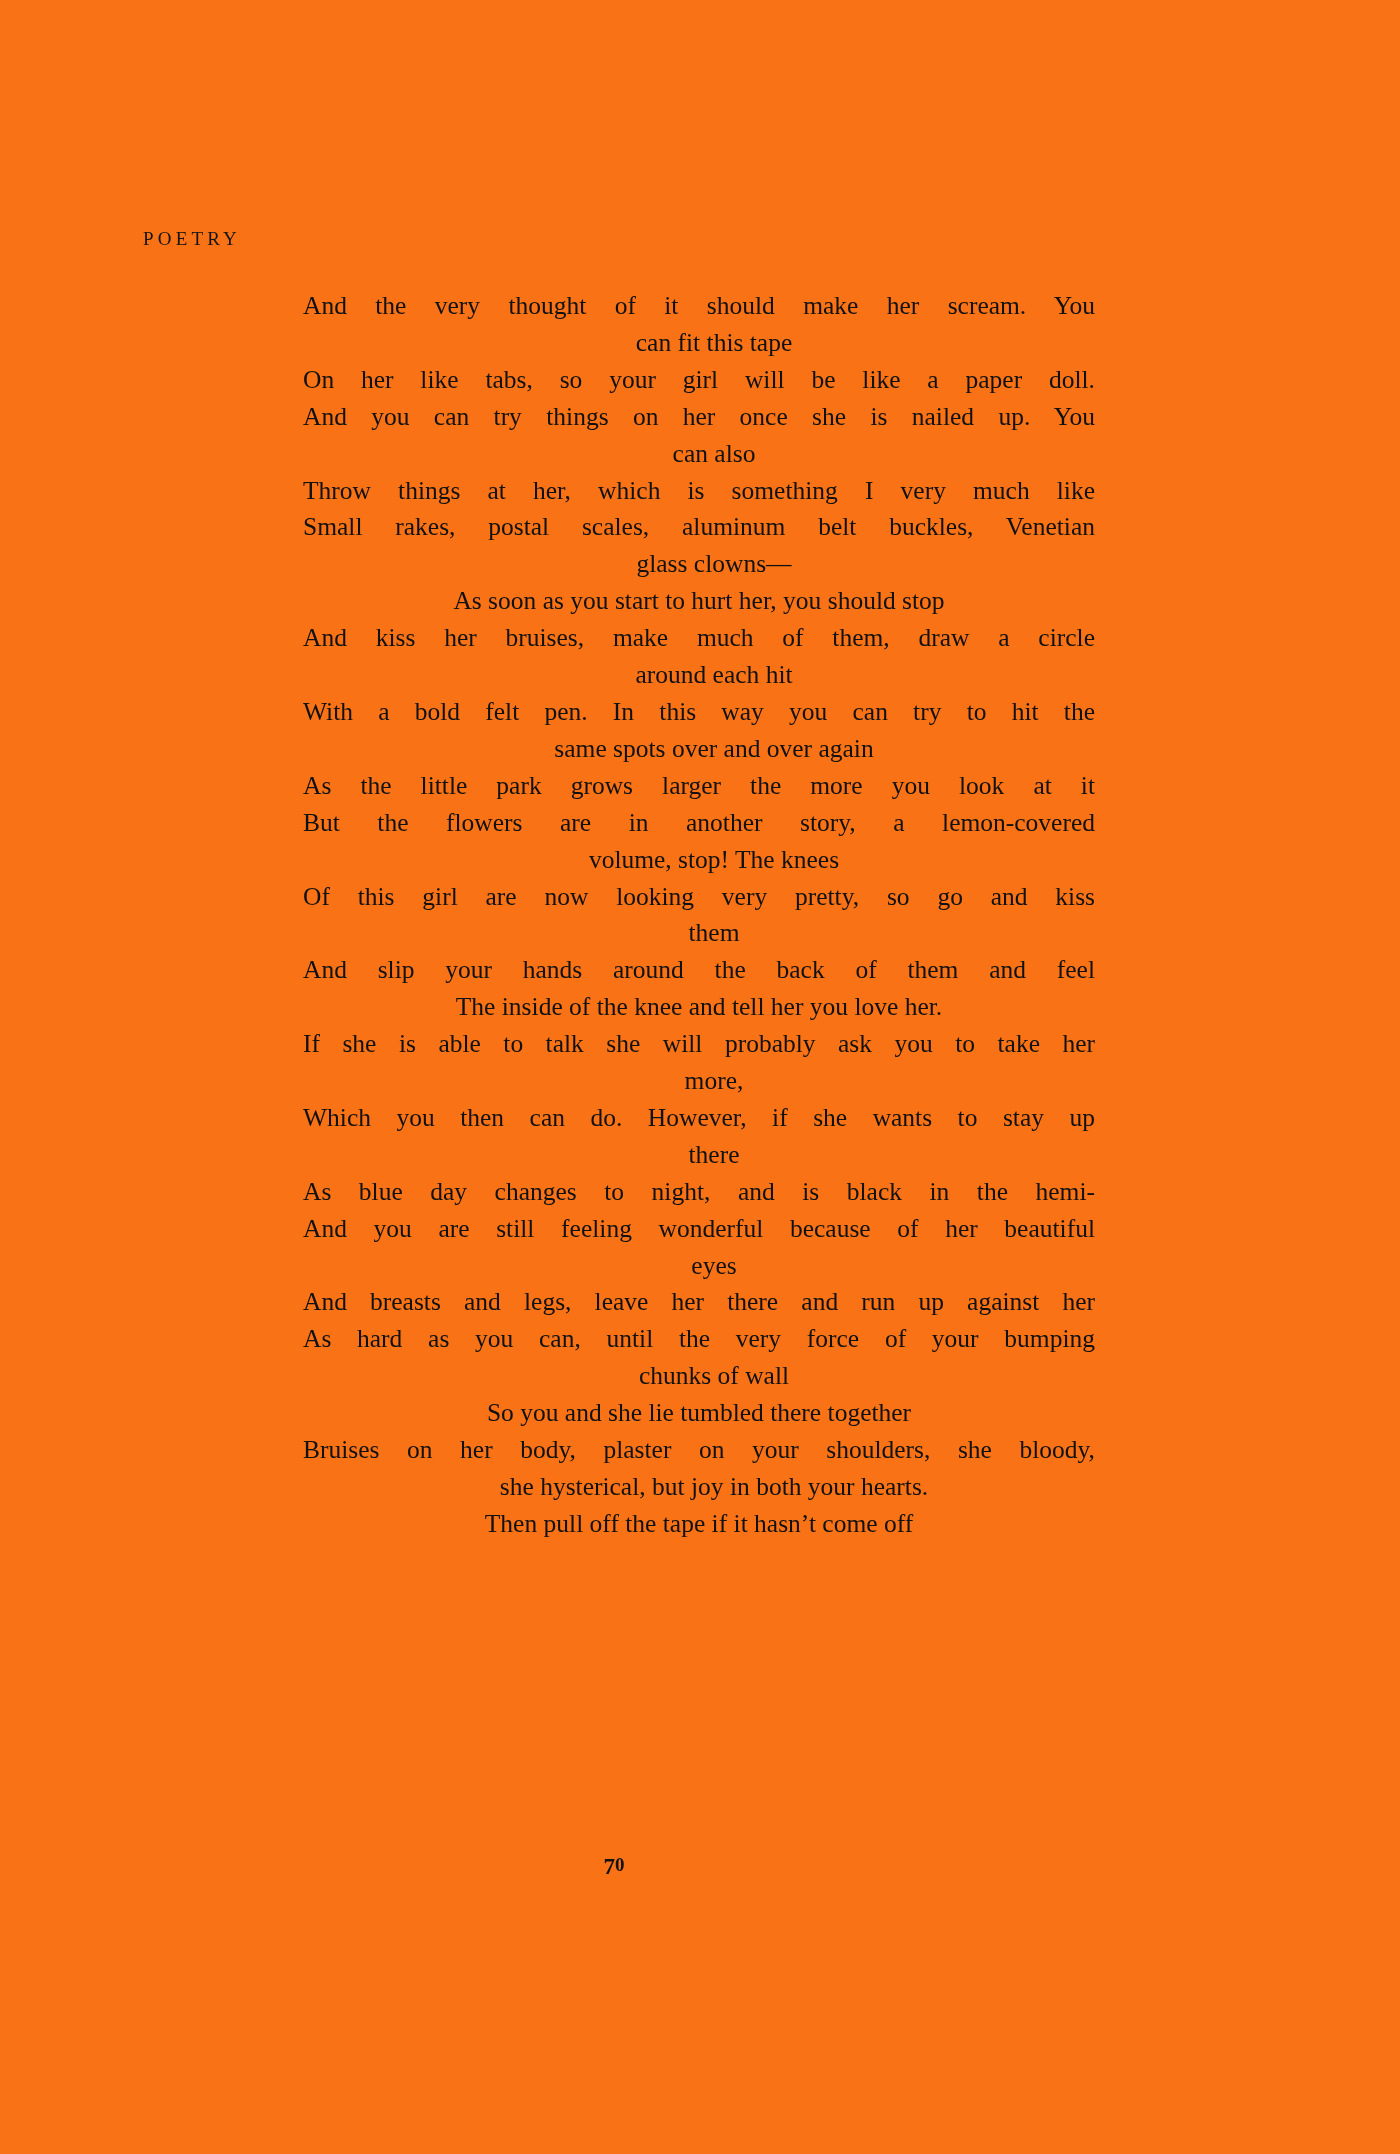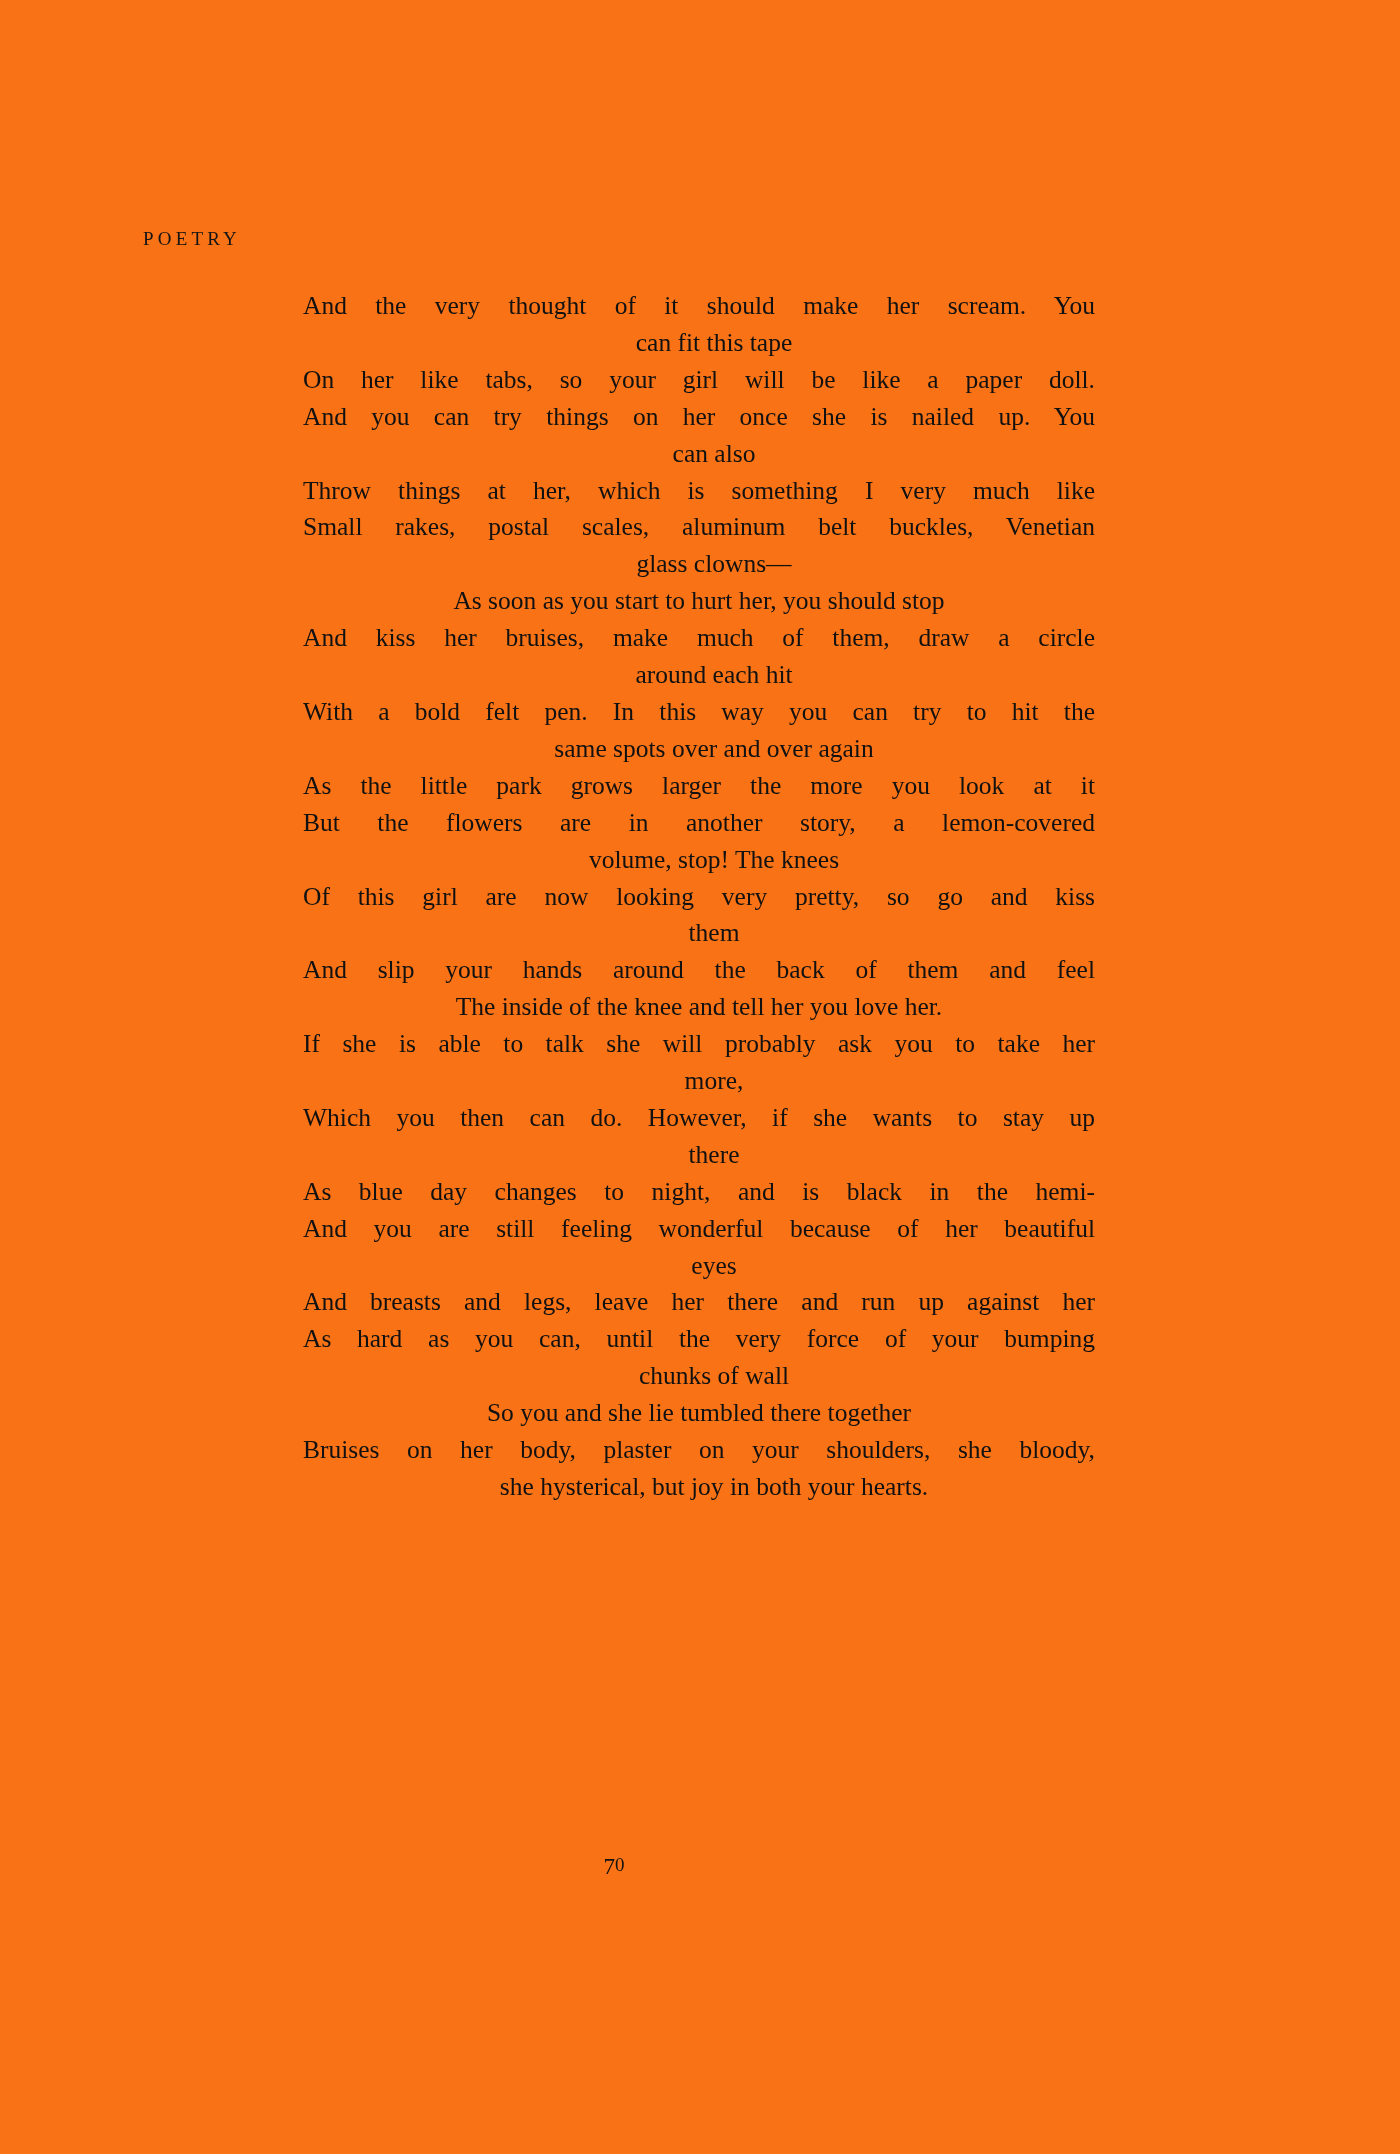--- a/index.html
+++ b/index.html
@@ -63,20 +63,21 @@
   
   .folio {
     position: absolute;
     left: 0;
     top: 1852px;
     width: 1228px;
     text-align: center;
     font-size: 23px;
     color: #121212;
     font-feature-settings: "onum" 1;
+    font-weight: bold;
   }
   .folio .digits {
     display: inline-block;
   }
   .folio .seven {
     display: inline-block;
     position: relative;
     top: 2px;
   }
   .folio .zero {
@@ -120,20 +121,21 @@
       <div class="poem-line indent">there</div>
       <div class="poem-line justify">As blue day changes to night, and is black in the hemi-</div>
       <div class="poem-line justify">And you are still feeling wonderful because of her beautiful</div>
       <div class="poem-line indent">eyes</div>
       <div class="poem-line justify">And breasts and legs, leave her there and run up against her</div>
       <div class="poem-line justify">As hard as you can, until the very force of your bumping</div>
       <div class="poem-line indent">chunks of wall</div>
       <div class="poem-line">So you and she lie tumbled there together</div>
       <div class="poem-line justify">Bruises on her body, plaster on your shoulders, she bloody,</div>
       <div class="poem-line indent">she hysterical, but joy in both your hearts.</div>
+      <div class="poem-line">Then pull off the tape if it hasn’t come off</div>
     </div>
 
   <div class="folio">
     <span class="digits">
       <span class="seven">7</span><span class="zero">0</span>
     </span>
   </div>
 
 </div>
 

